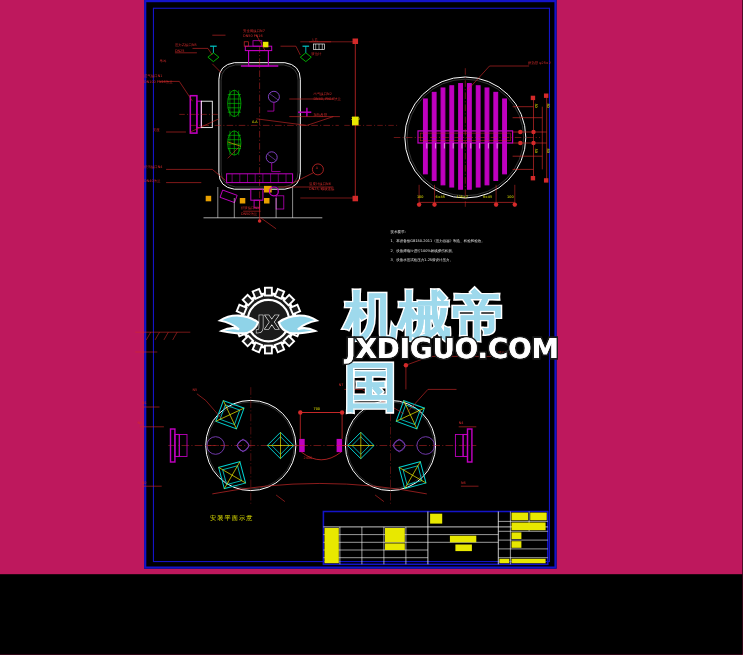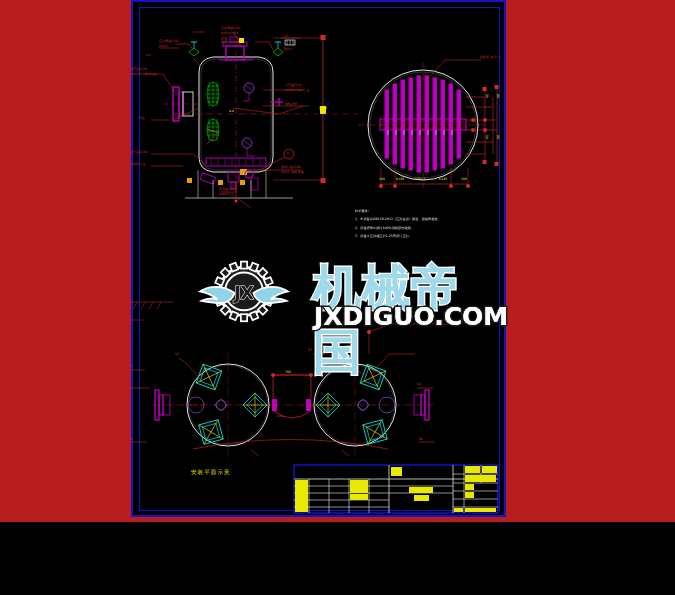--- a/index.html
+++ b/index.html
@@ -1,17 +1,17 @@
 <!DOCTYPE html>
 <html><head>
 <meta charset="utf-8">
 <style>
   html,body{margin:0;padding:0;background:#000;}
   body{width:675px;height:595px;overflow:hidden;font-family:"DejaVu Sans","Liberation Sans",sans-serif;}
-  #stage{position:relative;width:675px;height:522px;background:#b91c1c;}
+  #stage{position:relative;width:675px;height:522px;background:#be185d;}
 
   
   #sheet{position:absolute;left:131px;top:0px;width:375px;height:517px;background:#000;
          border:2px solid #1414c8;box-sizing:border-box;}
   #sheet-inner{position:absolute;left:6px;top:5px;right:4px;bottom:4px;border:1px solid #1414c8;}
 
   .vec{position:absolute;left:0;top:0;width:375px;height:517px;overflow:visible;}
 
   
   .t{position:absolute;white-space:nowrap;line-height:1;transform-origin:0 0;

